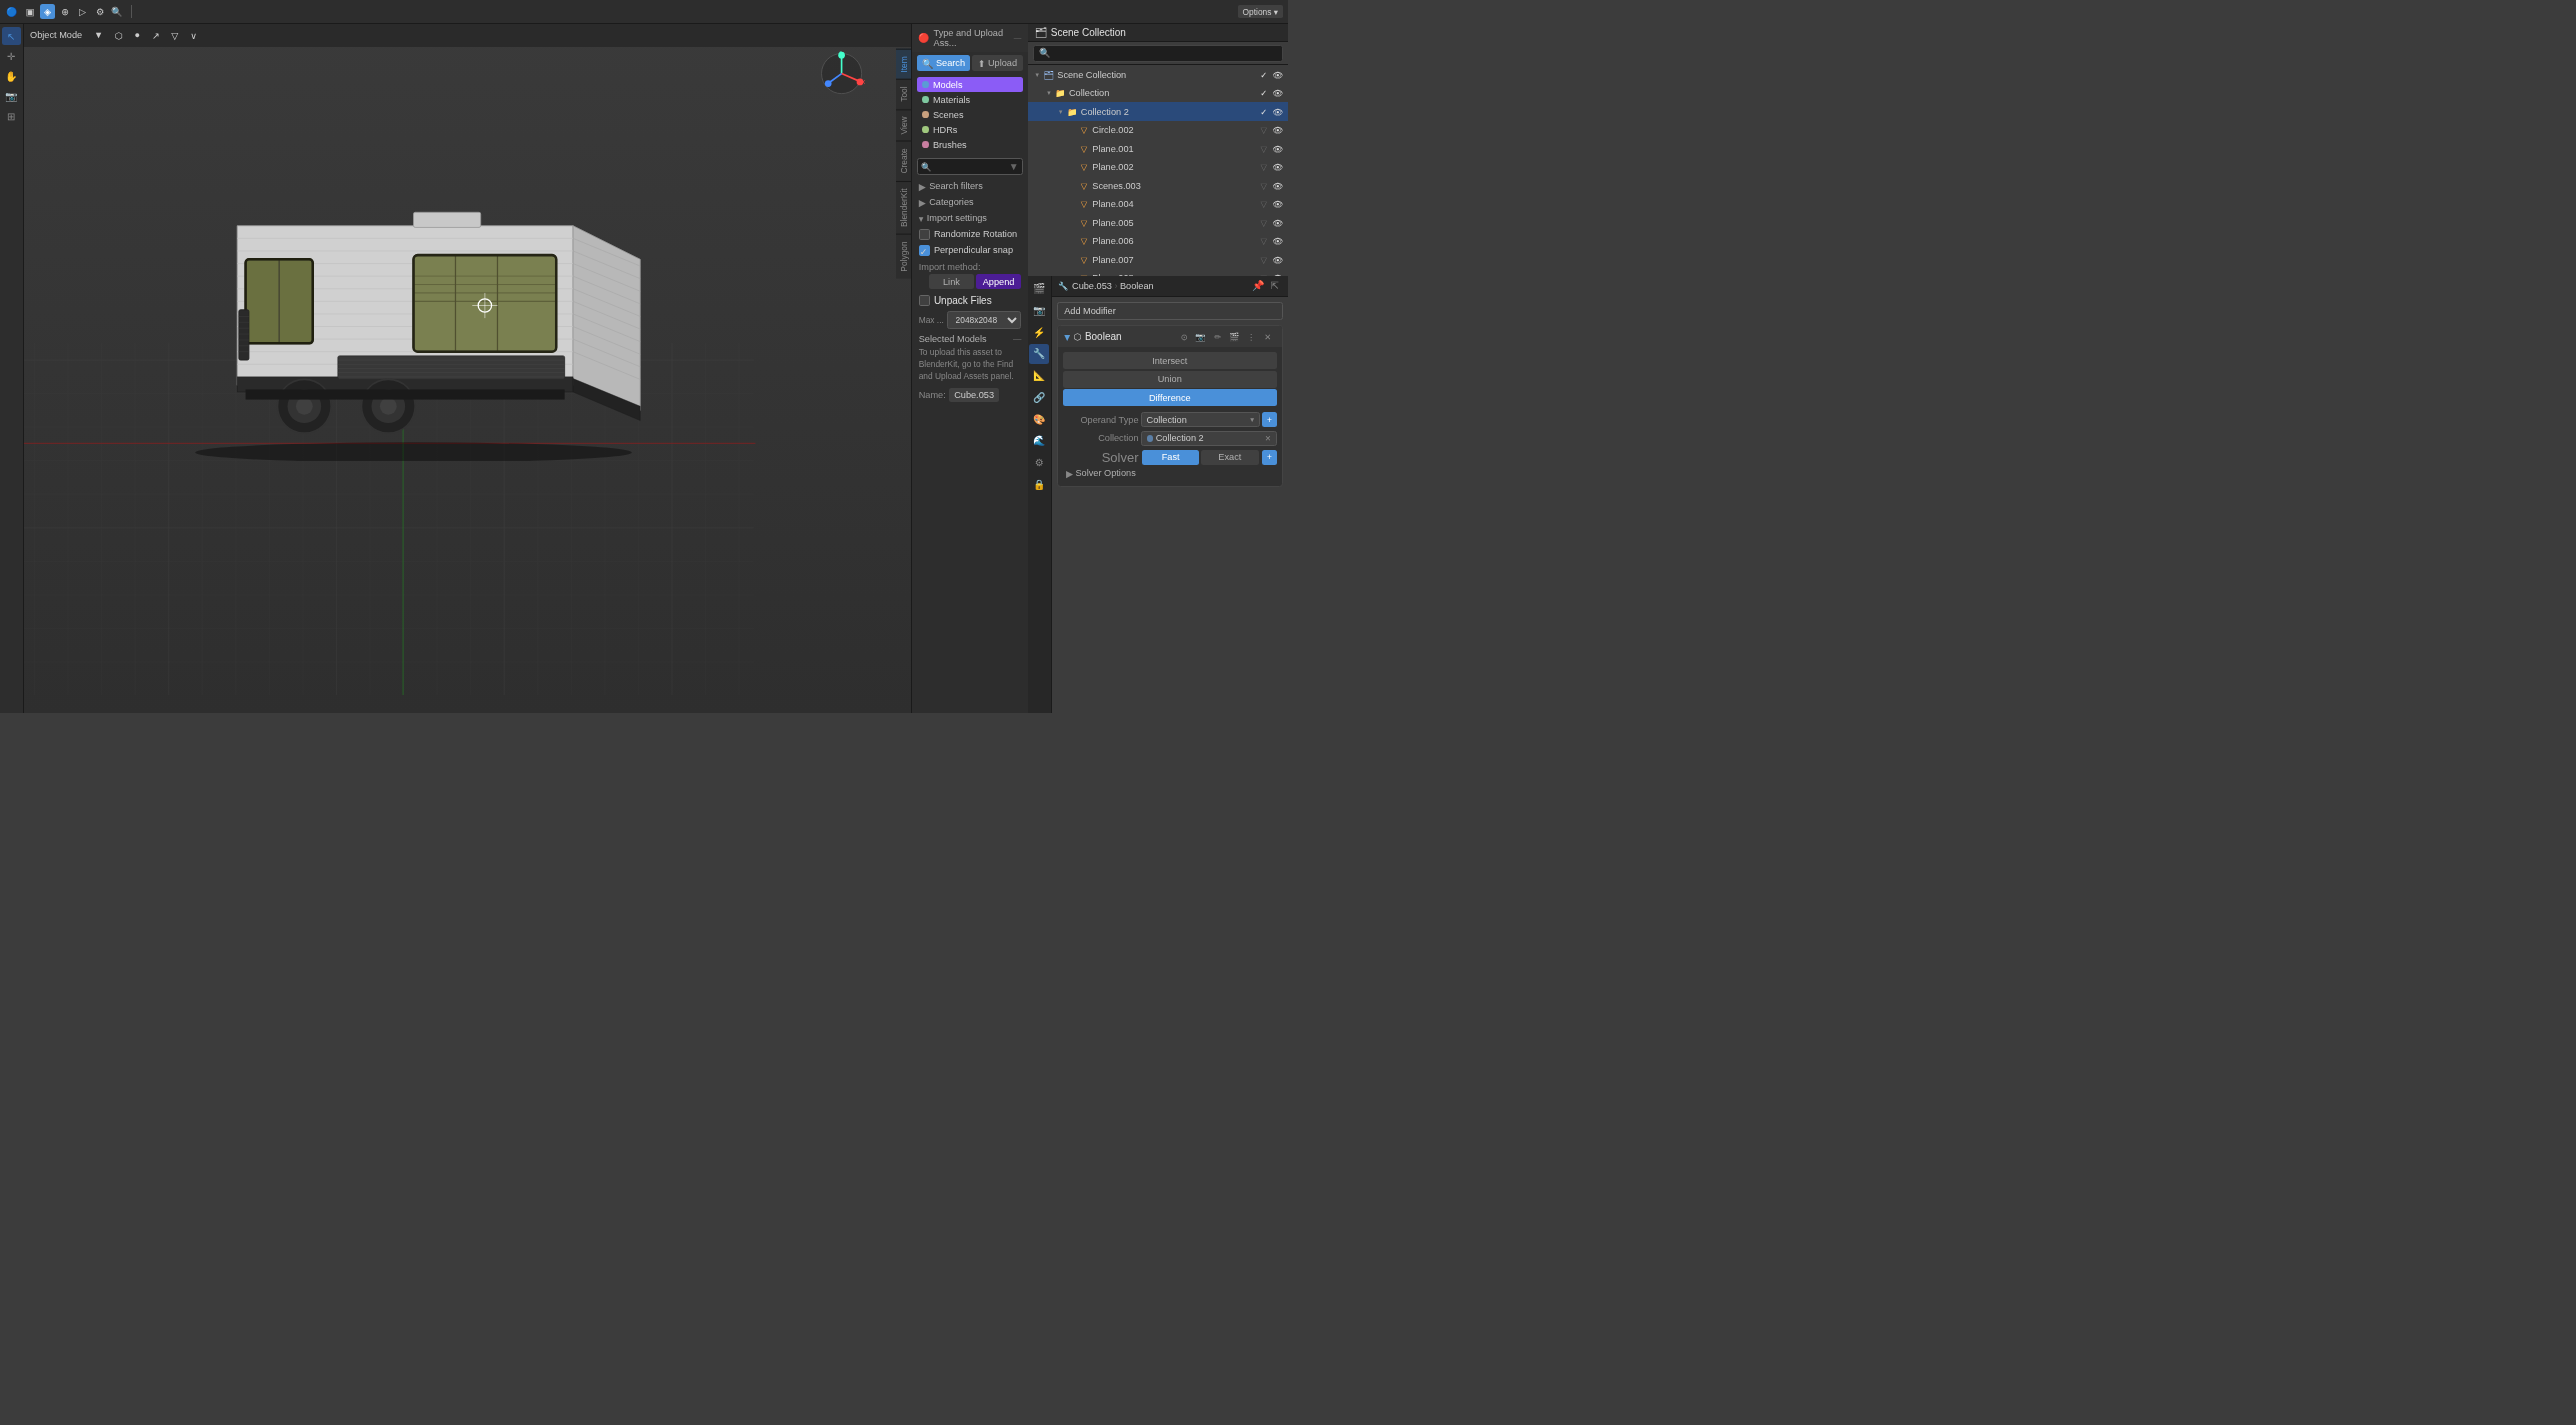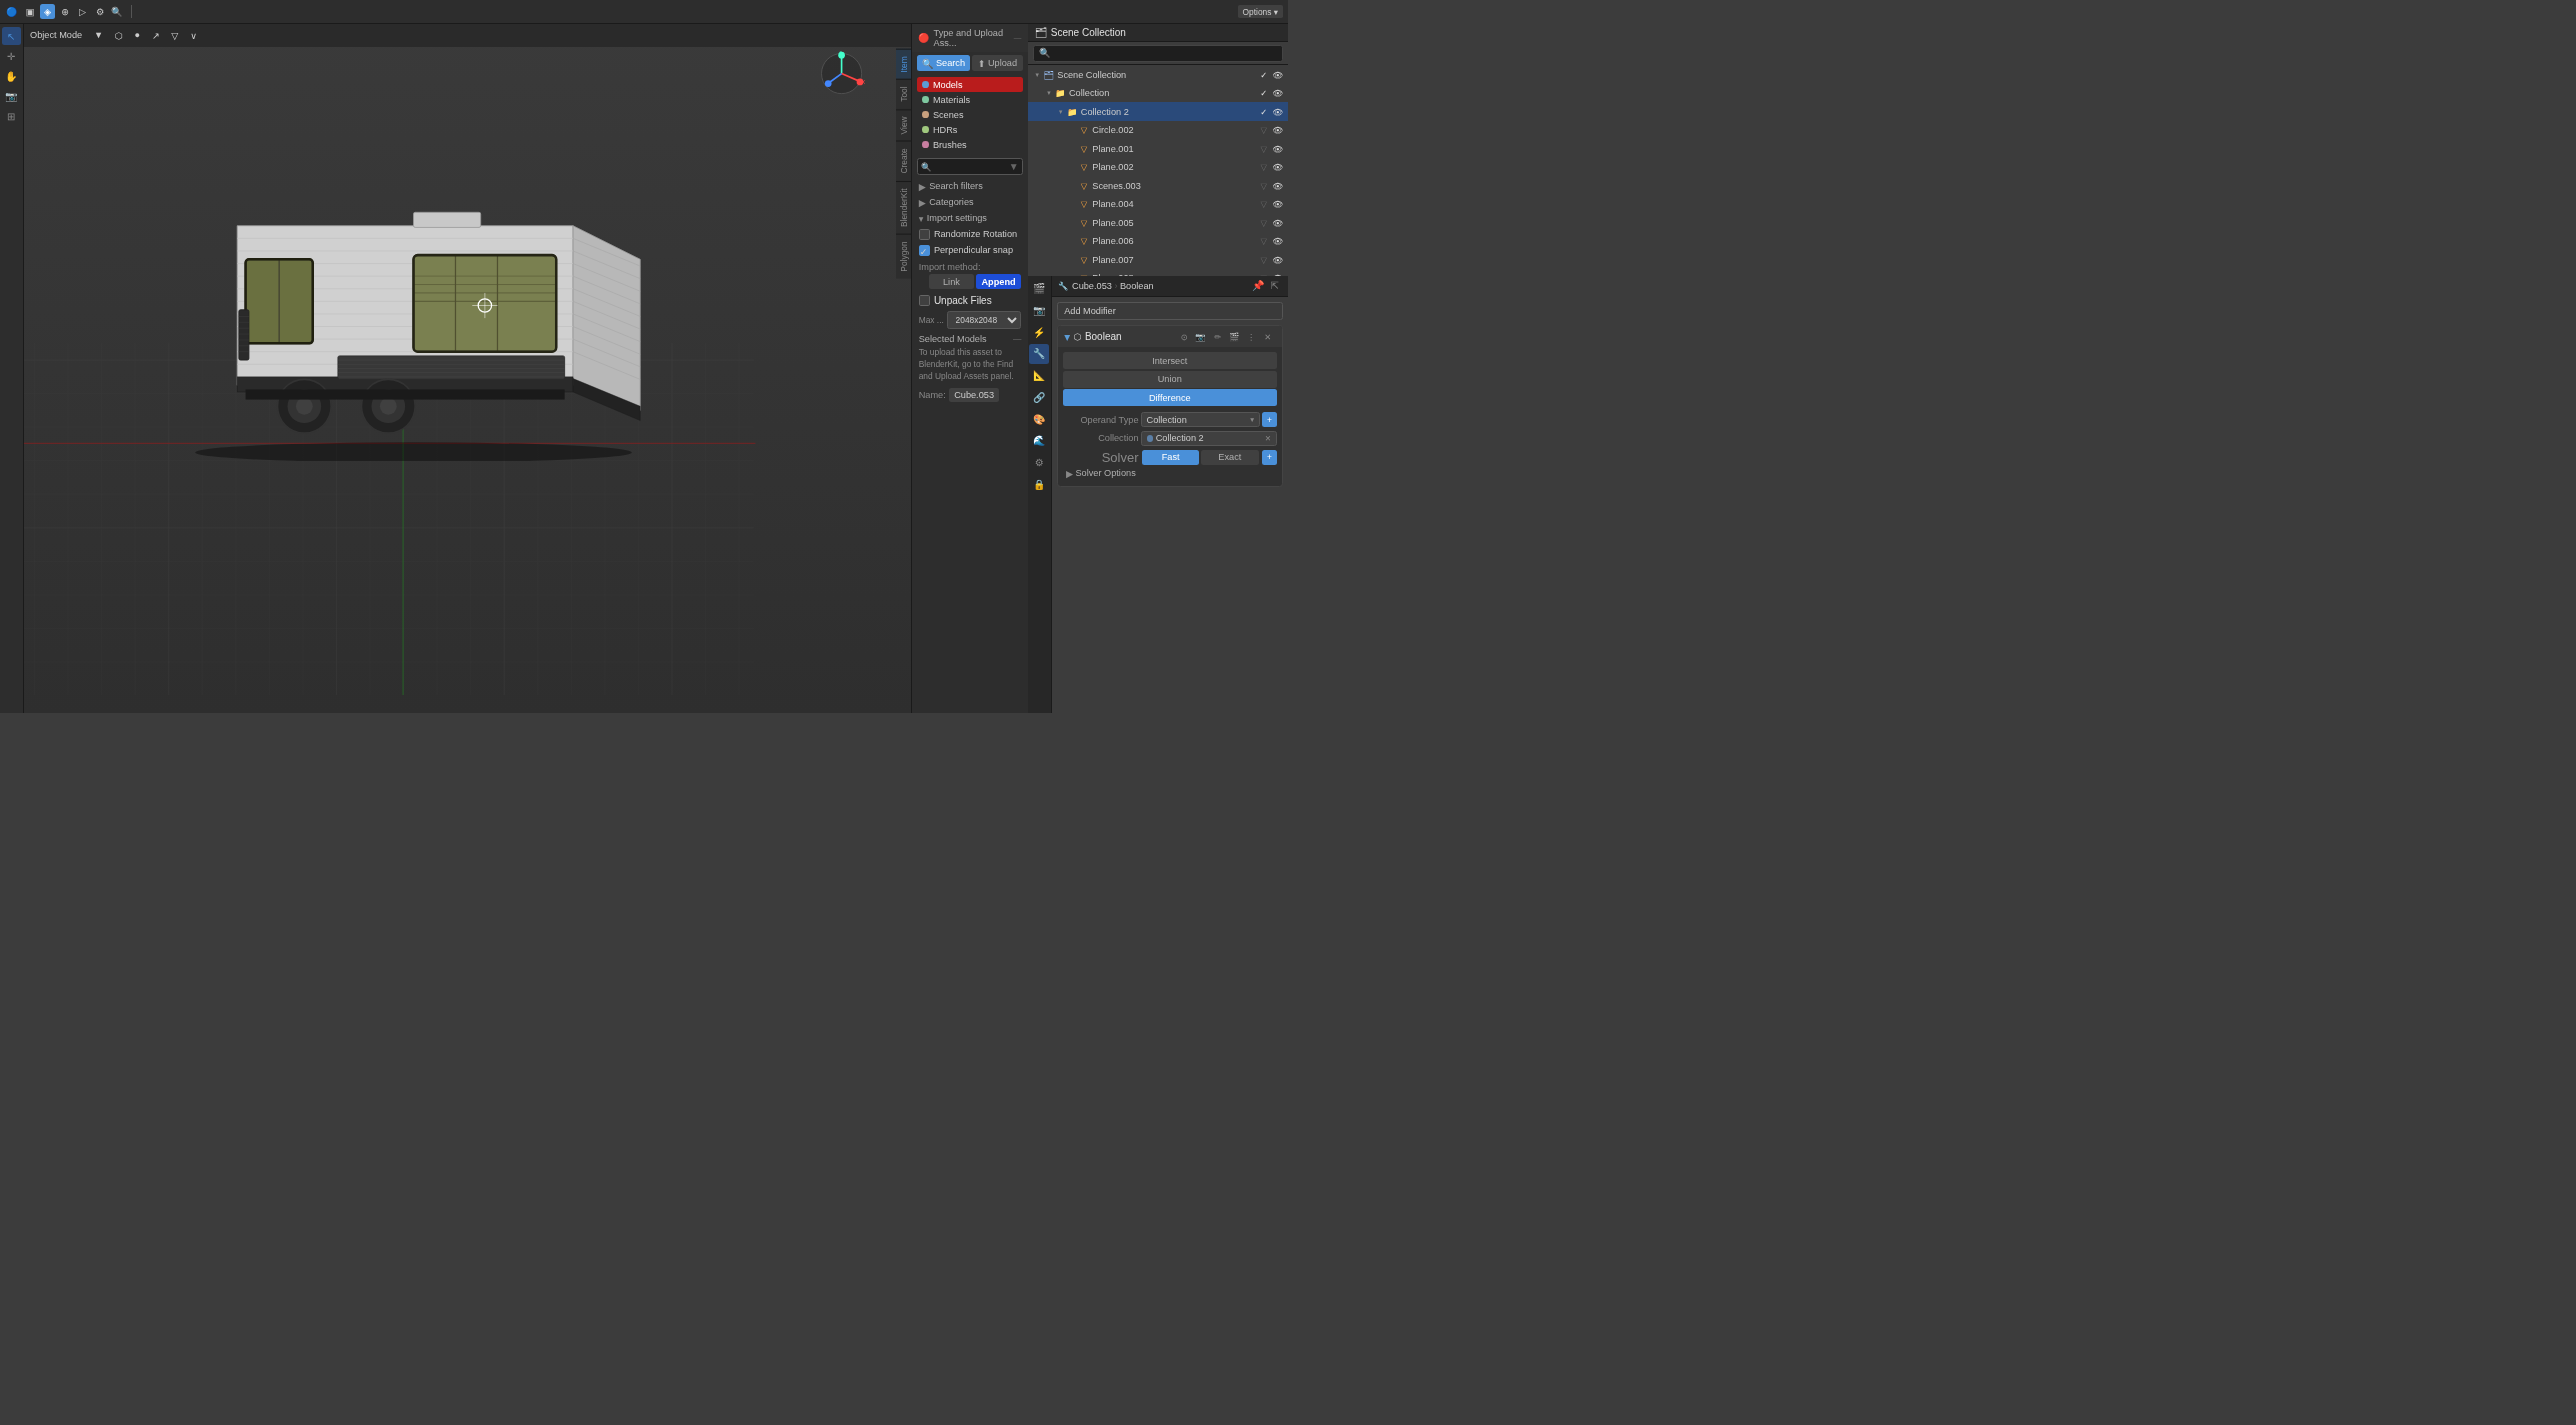--- a/index.html
+++ b/index.html
@@ -144,21 +144,21 @@
       padding: 2.5px 5px;
       border-radius: 2.5px;
       font-size: 9.2px;
       cursor: pointer;
       display: flex;
       align-items: center;
       gap: 4.2px;
       color: #ccc;
     }
     .asset-type-item.active {
-      background: #b91c1c;
+      background: #8b5cf6;
       color: white;
     }
     .asset-dot {
       width: 6.7px;
       height: 6.7px;
       border-radius: 50%;
       flex-shrink: 0;
     }
 
     .fu-search {
@@ -216,23 +216,22 @@
       flex: 1;
       padding: 2.5px 0;
       border-radius: 2.5px;
       text-align: center;
       font-size: 9.2px;
       cursor: pointer;
       background: #404040;
       color: #b0b0b0;
     }
     .import-btn.active {
-      background: #1d4ed8;
+      background: #4c1d95;
       color: white;
-      font-weight: bold;
     }
 
     .max-res {
       margin: 2.5px 6.7px;
       display: flex;
       align-items: center;
       gap: 3.4px;
     }
     .max-res-label {
       font-size: 8.4px;

